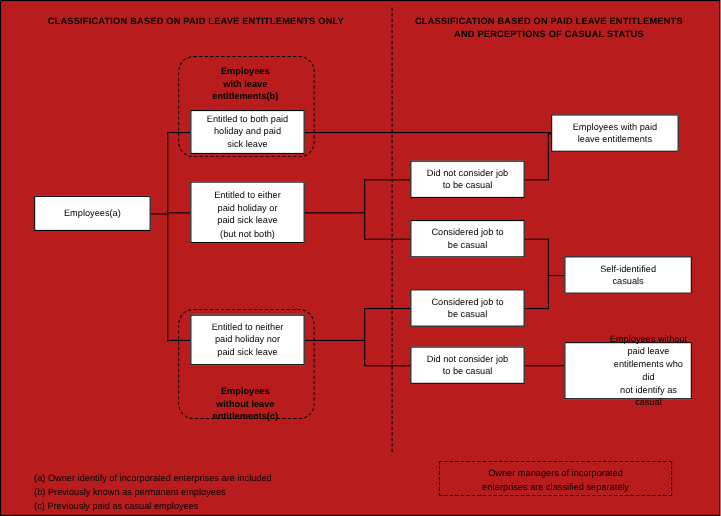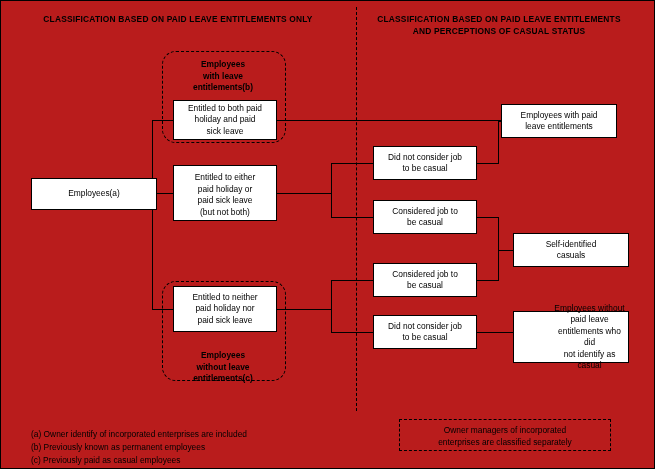--- a/index.html
+++ b/index.html
@@ -74,21 +74,21 @@
     align-items: center;
     justify-content: center;
     text-align: center;
     font-size: 8.4px;
     line-height: 11.5px;
     color: #000000;
     padding: 2px 3px;
   }
   .box span { display: block; width: 100%; }
 
-  #box-employees      { left: 30px;  top: 177px; width: 126px; height: 32px; }
+  #box-employees      { left: 30px;  top: 177px; width: 106px; height: 32px; }
   #box-both           { left: 172px; top: 99px;  width: 104px; height: 40px; }
   #box-either         { left: 172px; top: 164px; width: 104px; height: 56px; align-items: flex-end; }
   #box-neither        { left: 172px; top: 285px; width: 104px; height: 46px; }
 
   #box-nc1            { left: 372px; top: 145px; width: 104px; height: 34px; }
   #box-c1             { left: 372px; top: 199px; width: 104px; height: 34px; }
   #box-c2             { left: 372px; top: 262px; width: 104px; height: 34px; }
   #box-nc2            { left: 372px; top: 314px; width: 104px; height: 34px; }
 
   #box-with-ent       { left: 500px; top: 103px; width: 116px; height: 34px; }

